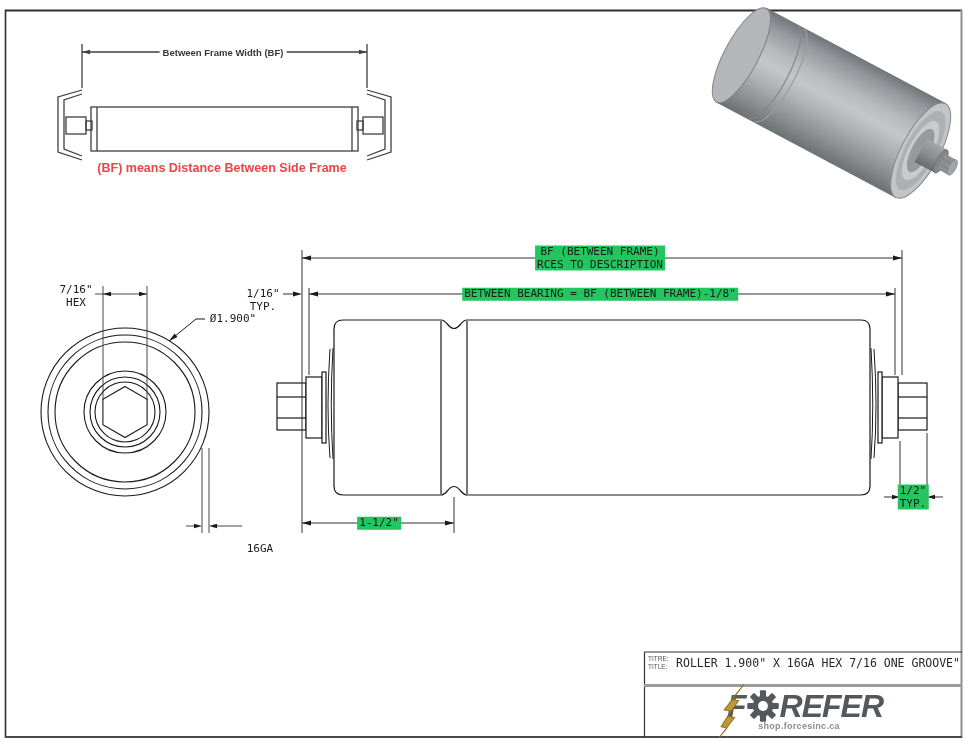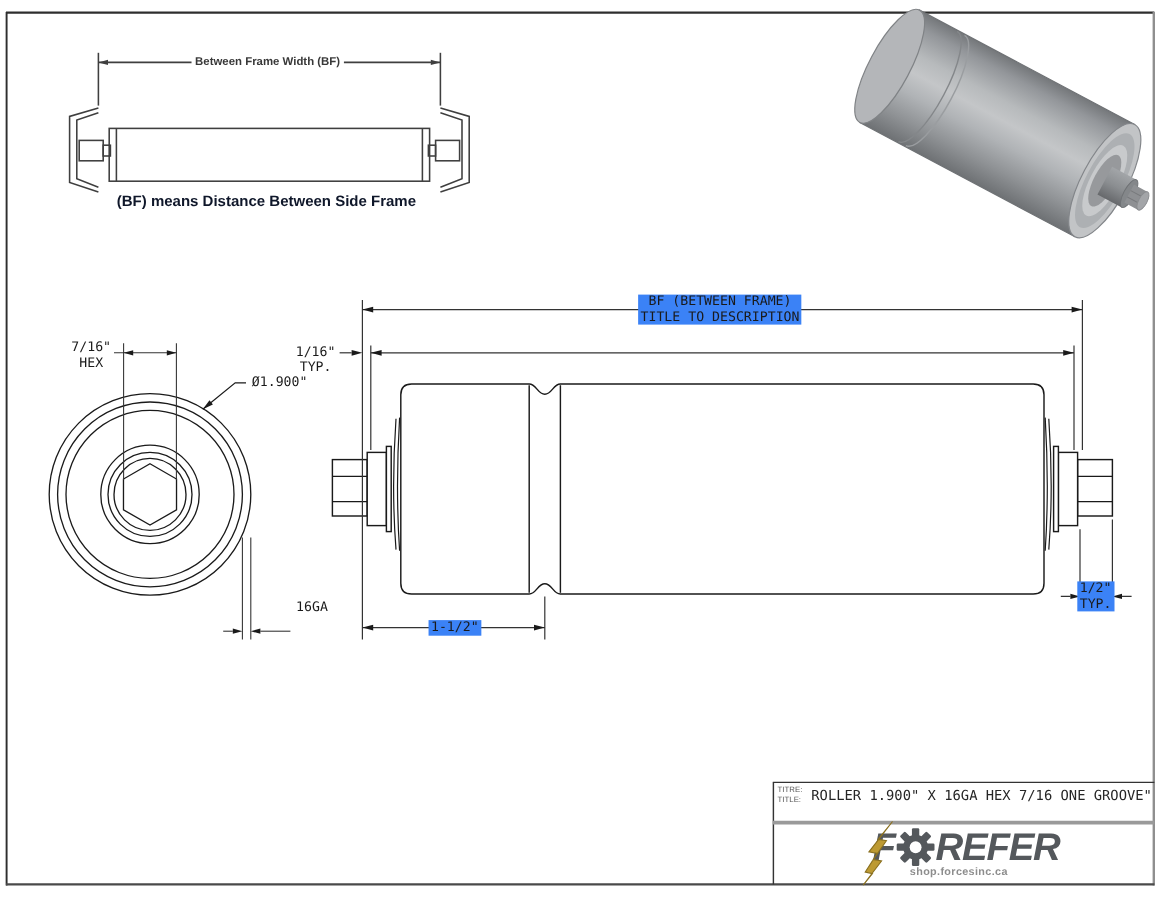--- a/index.html
+++ b/index.html
@@ -1,29 +1,29 @@
 <!DOCTYPE html>
 <html><head>
 <meta charset="utf-8">
 <style>
   html,body{margin:0;padding:0;background:#ffffff;}
   #sheet{position:relative;width:976px;height:751px;background:#ffffff;overflow:hidden;
          font-family:"Liberation Sans",sans-serif;}
   svg{display:block;}
   #linework{position:absolute;left:0;top:0;}
-  .dimtext{position:absolute;transform:translate(-50%,-50%);background:#3b82f6;
+  .dimtext{position:absolute;transform:translate(-50%,-50%);background:#22c55e;
            font-family:"DejaVu Sans Mono",monospace;font-size:11px;line-height:12.5px;
            color:#1a1a1a;white-space:nowrap;text-align:center;padding:0 2px;}
   .nobg{background:transparent;}
   .illo-dim{position:absolute;transform:translate(-50%,-50%);background:#fff;
             font-family:"Liberation Sans",sans-serif;font-weight:bold;font-size:9.5px;
             color:#383838;white-space:nowrap;padding:0 3px;}
   .illo-cap{position:absolute;transform:translate(-50%,-50%);
             font-family:"Liberation Sans",sans-serif;font-weight:bold;font-size:12.5px;
-            color:#0f172a;white-space:nowrap;}
+            color:#ef4444;white-space:nowrap;}
   .tb-small{position:absolute;font-family:"Liberation Sans",sans-serif;font-size:6.5px;
             line-height:7.5px;color:#555;}
   .tb-title{position:absolute;transform:translate(-50%,-50%);
             font-family:"DejaVu Sans Mono",monospace;font-size:11.5px;color:#262626;
             white-space:nowrap;}
   #logo{position:absolute;left:727px;top:688px;display:flex;align-items:center;
         font-family:"Liberation Sans",sans-serif;font-weight:bold;font-style:italic;
         font-size:32px;letter-spacing:-1px;color:#54585c;line-height:28px;}
   #logo .gear-wrap{width:36px;height:36px;margin:0 -1px;}
   #bolt{position:absolute;left:714px;top:685px;transform:rotate(-6deg);}
@@ -205,26 +205,27 @@
   </svg>
 
   <div class="illo-dim" style="left:223px;top:52px;">Between Frame Width (BF)</div>
   <div class="illo-cap" style="left:222px;top:168px;">(BF) means Distance Between Side Frame</div>
 
   <div class="dimtext nobg" style="left:76px;top:296px;">
     <div>7/16"</div>
     <div>HEX</div>
   </div>
   <div class="dimtext nobg" style="left:233px;top:319px;">Ø1.900"</div>
-  <div class="dimtext nobg" style="left:260px;top:506px;">16GA</div>
+  <div class="dimtext nobg" style="left:260px;top:549px;">16GA</div>
 
   <div class="dimtext" style="left:600px;top:258px;">
     <div>BF (BETWEEN FRAME)</div>
-    <div>TITLE TO DESCRIPTION</div>
-  </div>
+    <div>RCES TO DESCRIPTION</div>
+  </div>
+  <div class="dimtext" style="left:600px;top:294px;">BETWEEN BEARING = BF (BETWEEN FRAME)-1/8"</div>
   <div class="dimtext nobg" style="left:263px;top:300px;">
     <div>1/16"</div>
     <div>TYP.</div>
   </div>
   <div class="dimtext" style="left:379px;top:523px;">1-1/2"</div>
   <div class="dimtext" style="left:913px;top:497px;">
     <div>1/2"</div>
     <div>TYP.</div>
   </div>
 

